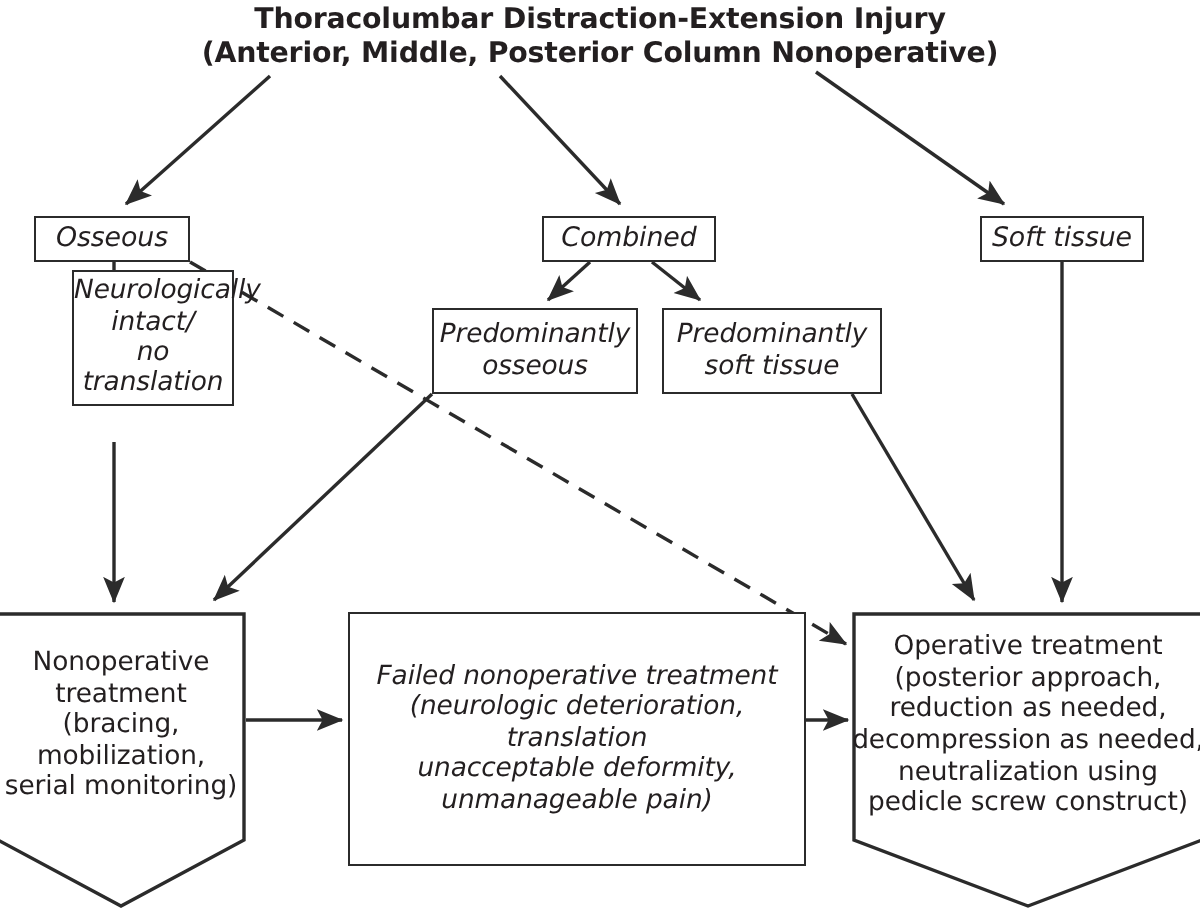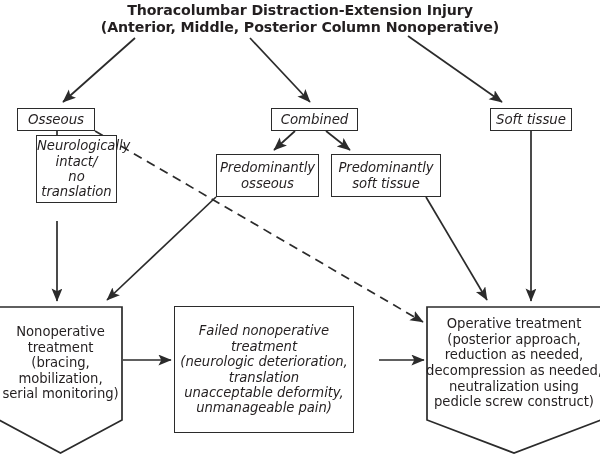--- a/index.html
+++ b/index.html
@@ -153,21 +153,21 @@
     <svg width="125" height="148" viewBox="0 0 125 148">
       <path d="M1,1 L124,1 L124,114 L62.5,147 L1,114 Z" fill="#ffffff" stroke="#2b2b2b" stroke-width="1.7" stroke-linejoin="miter"></path>
     </svg>
     <div class="txt" style="height:114px; white-space:pre-line;">Nonoperative
 treatment
 (bracing,
 mobilization,
 serial monitoring)</div>
   </div>
 
-  <div class="node" style="left:174px; top:306px; width:180px; height:127px; white-space:pre-line;">
+  <div class="node" style="left:174px; top:306px; width:229px; height:127px; white-space:pre-line;">
     <span>Failed nonoperative treatment
 (neurologic deterioration,
 translation
 unacceptable deformity,
 unmanageable pain)</span>
   </div>
 
   <div class="banner" style="left:426px; top:306px; width:176px; height:148px;">
     <svg width="176" height="148" viewBox="0 0 176 148">
       <path d="M1,1 L175,1 L175,114 L88,147 L1,114 Z" fill="#ffffff" stroke="#2b2b2b" stroke-width="1.7" stroke-linejoin="miter"></path>

